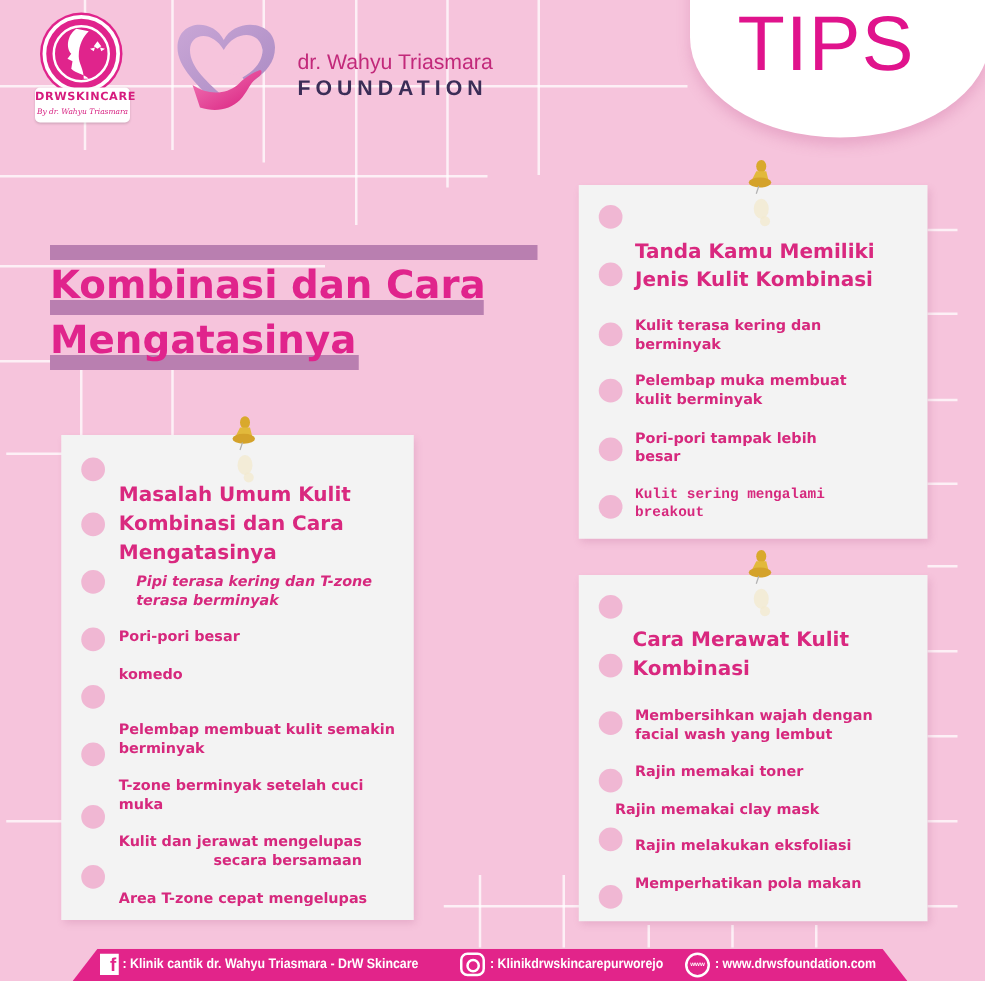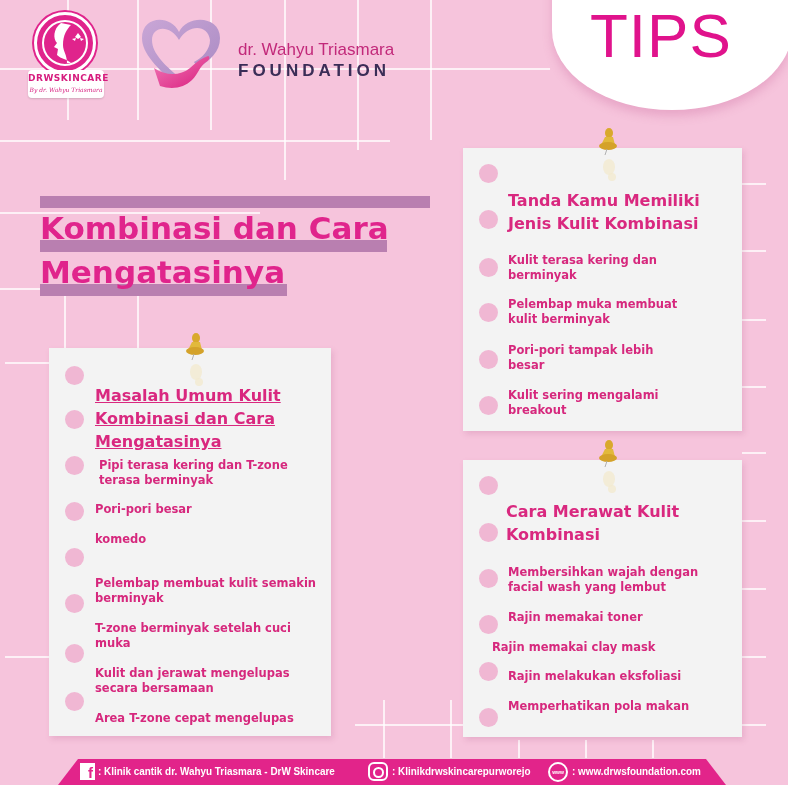--- a/index.html
+++ b/index.html
@@ -197,45 +197,45 @@
 <div class="card" style="left:49px;top:348px;width:282px;height:388px;">
   <div class="dot" style="left:16px;top:18px;"></div>
   <div class="dot" style="left:16px;top:62px;"></div>
   <div class="dot" style="left:16px;top:108px;"></div>
   <div class="dot" style="left:16px;top:154px;"></div>
   <div class="dot" style="left:16px;top:200px;"></div>
   <div class="dot" style="left:16px;top:246px;"></div>
   <div class="dot" style="left:16px;top:296px;"></div>
   <div class="dot" style="left:16px;top:344px;"></div>
 
-  <div class="card-title" style="left:46px;top:36px;text-decoration:underline;">
+  <div class="card-title" style="left:46px;top:36px;">
     <div>Masalah Umum Kulit</div>
     <div>Kombinasi dan Cara</div>
     <div>Mengatasinya</div>
   </div>
 
-  <div class="item" style="left:50px;top:110px;">
+  <div class="item" style="left:60px;top:110px;font-style:italic;">
     <div>Pipi terasa kering dan T-zone</div>
     <div>terasa berminyak</div>
   </div>
   <div class="item" style="left:46px;top:154px;">
     <div>Pori-pori besar</div>
   </div>
   <div class="item" style="left:46px;top:184px;">
     <div>komedo</div>
   </div>
   <div class="item" style="left:46px;top:228px;">
     <div>Pelembap membuat kulit semakin</div>
     <div>berminyak</div>
   </div>
   <div class="item" style="left:46px;top:273px;">
     <div>T-zone berminyak setelah cuci</div>
     <div>muka</div>
   </div>
-  <div class="item" style="left:46px;top:318px;">
+  <div class="item" style="left:46px;top:318px;text-align:right;">
     <div>Kulit dan jerawat mengelupas</div>
     <div>secara bersamaan</div>
   </div>
   <div class="item" style="left:46px;top:363px;">
     <div>Area T-zone cepat mengelupas</div>
   </div>
 </div>
 <div class="pin" style="left:183px;top:332px;">
   <svg width="22" height="56" viewBox="0 0 22 56">
     <ellipse cx="13" cy="6" rx="4" ry="5" fill="#d9a92c"></ellipse>
@@ -265,21 +265,21 @@
     <div>berminyak</div>
   </div>
   <div class="item" style="left:45px;top:149px;">
     <div>Pelembap muka membuat</div>
     <div>kulit berminyak</div>
   </div>
   <div class="item" style="left:45px;top:195px;">
     <div>Pori-pori tampak lebih</div>
     <div>besar</div>
   </div>
-  <div class="item" style="left:45px;top:240px;">
+  <div class="item" style="left:45px;top:240px;font-family:Liberation Mono, monospace;">
     <div>Kulit sering mengalami</div>
     <div>breakout</div>
   </div>
 </div>
 <div class="pin" style="left:596px;top:127px;">
   <svg width="22" height="56" viewBox="0 0 22 56">
     <ellipse cx="13" cy="6" rx="4" ry="5" fill="#d9a92c"></ellipse>
     <path d="M9 10 L17 10 L19 18 L5 18 Z" fill="#e2b93b"></path>
     <ellipse cx="12" cy="19" rx="9" ry="4" fill="#d4a22a"></ellipse>
     <line x1="11" y1="22" x2="9" y2="28" stroke="#b0b0b0" stroke-width="1"></line>

